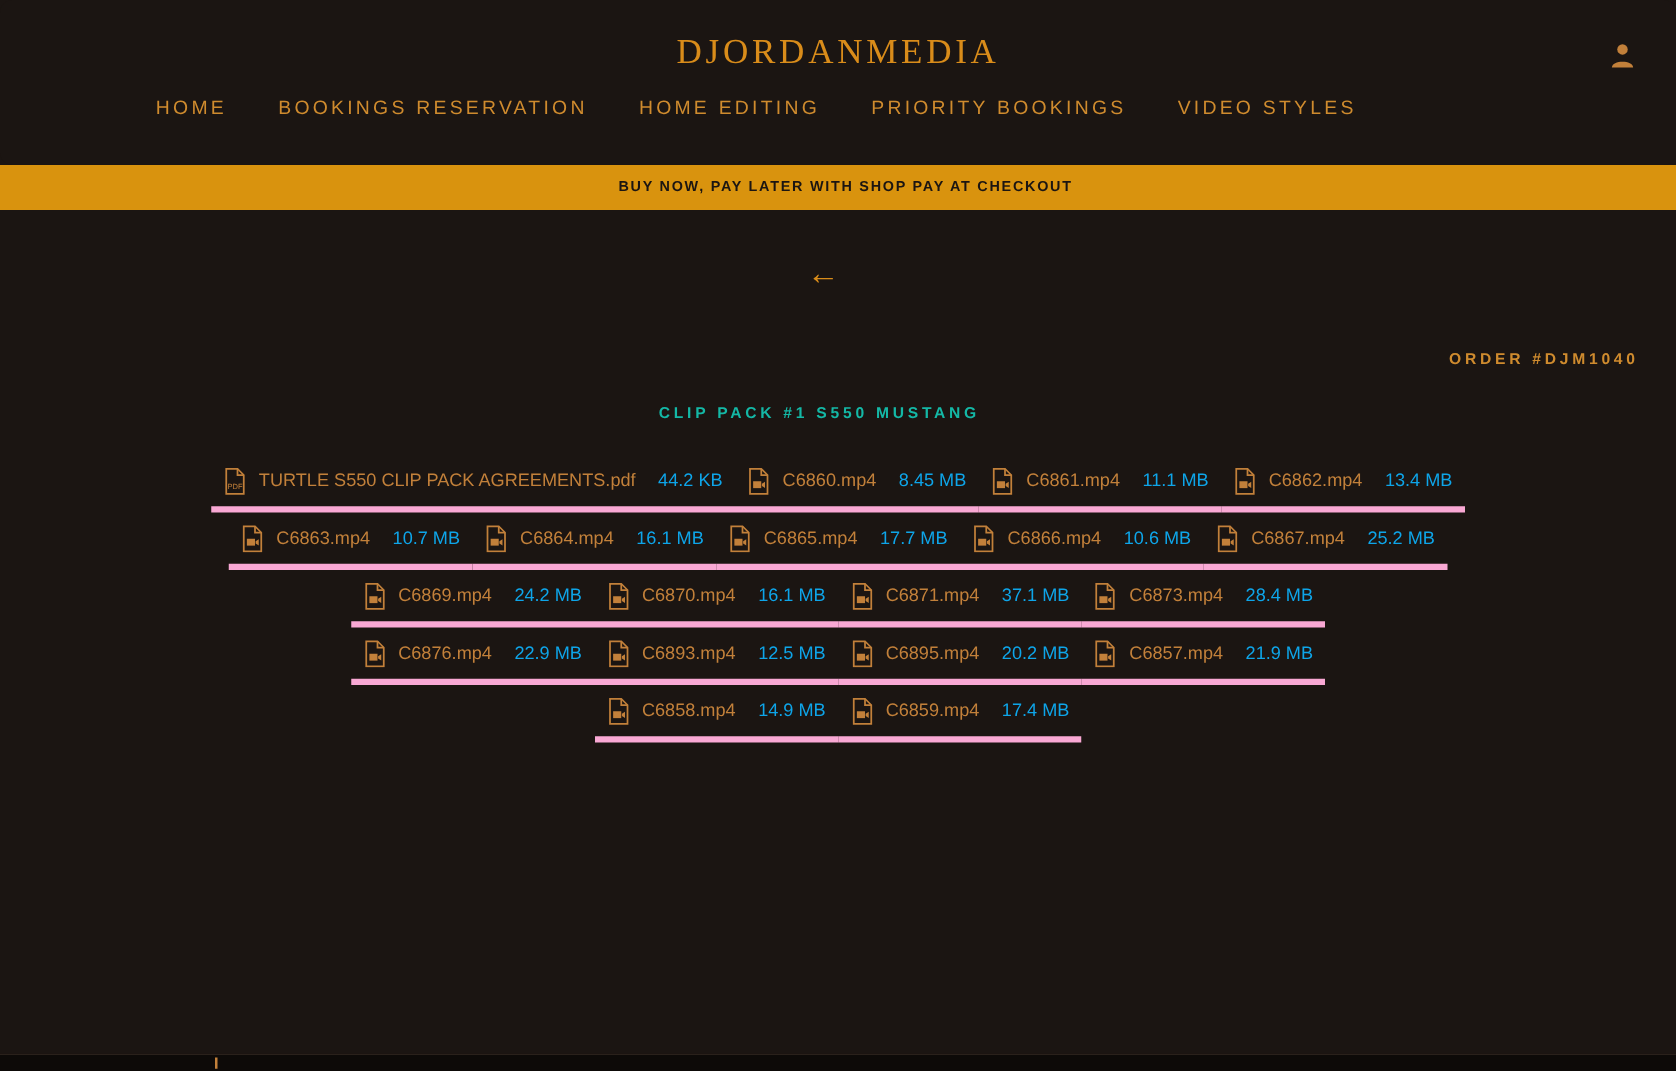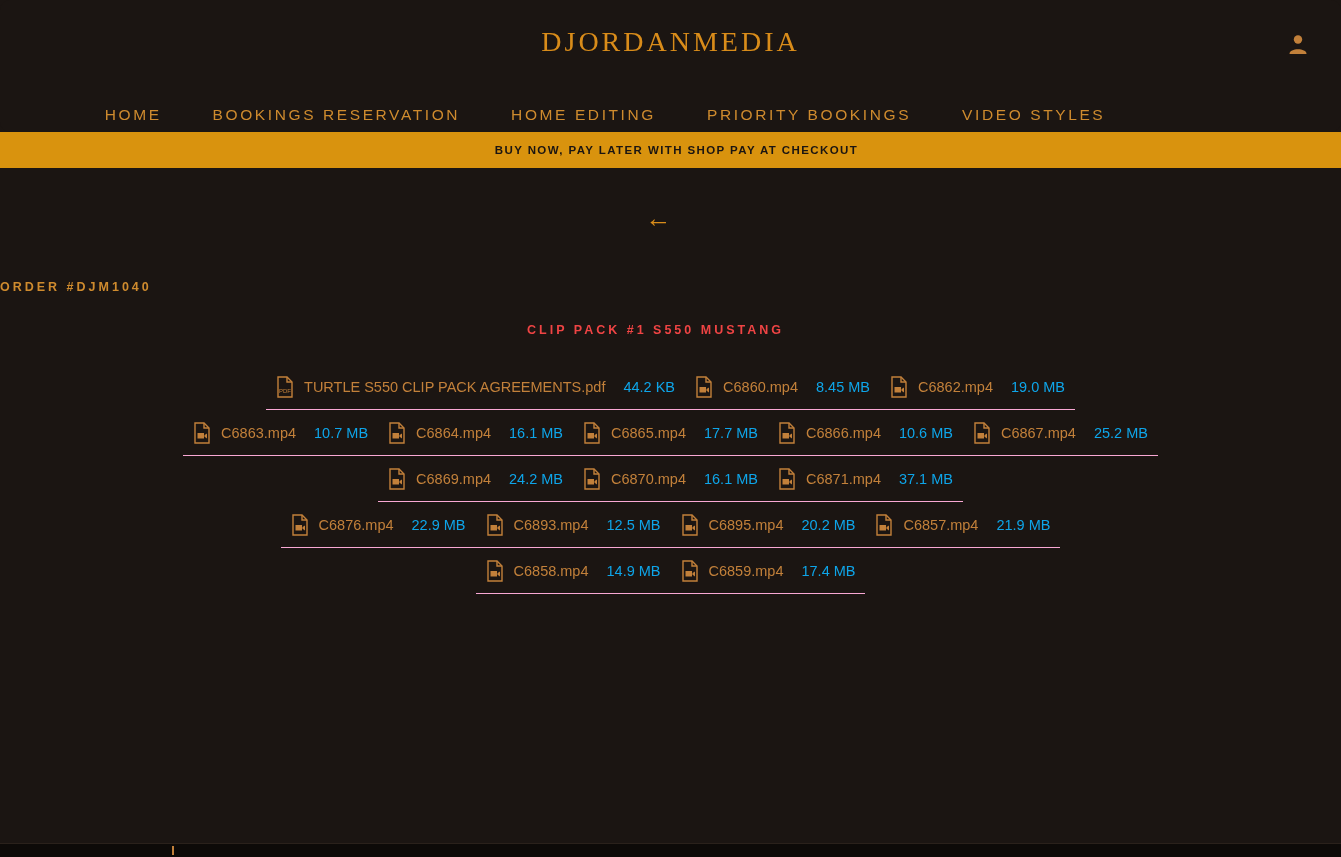--- a/index.html
+++ b/index.html
@@ -51,22 +51,21 @@
     cursor: pointer;
   }
 
   .nav {
     position: absolute;
     top: 78px;
     left: 0;
     width: 1210px;
     display: flex;
     justify-content: center;
-    gap: 15px;
-    margin-top: 28px;
+    gap: 5px;
   }
 
   .nav-item {
     color: #cf8b2e;
     font-size: 15.5px;
     letter-spacing: 2.6px;
     padding: 0 18px;
     cursor: pointer;
     white-space: nowrap;
     font-family: "Liberation Sans", sans-serif;
@@ -108,34 +107,34 @@
     font-size: 26px;
     line-height: 1;
     cursor: pointer;
   }
 
   .order-title {
     position: absolute;
     top: 112px;
     left: 0;
     width: 1311px;
-    text-align: left;
+    text-align: right;
     color: #cf8b2e;
     font-size: 12.5px;
     font-weight: bold;
     letter-spacing: 3px;
   }
 
   .pack-title {
     position: absolute;
     top: 155px;
     left: 0;
     width: 1311px;
     text-align: center;
-    color: #ef4444;
+    color: #14b8a6;
     font-size: 12.5px;
     font-weight: bold;
     letter-spacing: 3px;
   }
 
   .files-wrap {
     position: absolute;
     top: 196px;
     left: 0;
     width: 1341px;
@@ -145,21 +144,21 @@
     display: flex;
     justify-content: center;
     flex-wrap: nowrap;
   }
 
   .file-item {
     display: flex;
     align-items: center;
     height: 46px;
     padding: 0 10px;
-    border-bottom: 1px solid #f9a8d4;
+    border-bottom: 5px solid #f9a8d4;
     box-sizing: border-box;
     cursor: pointer;
     gap: 10px;
   }
 
   .file-icon {
     width: 18px;
     height: 22px;
     flex: 0 0 auto;
     display: block;
@@ -259,22 +258,34 @@
           </div>
           <div class="file-item">
             <span>
               <svg class="file-icon" viewBox="0 0 18 22" aria-hidden="true">
                 <path d="M2 1 h9 l5 5 v15 h-14 z" fill="none" stroke="#c2803a" stroke-width="1.4"></path>
                 <path d="M11 1 v5 h5" fill="none" stroke="#c2803a" stroke-width="1.4"></path>
                 <rect x="4.5" y="11" width="6.5" height="5.5" fill="#c2803a"></rect>
                 <path d="M11.5 13 l2.5 -1.6 v5 l-2.5 -1.6 z" fill="#c2803a"></path>
               </svg>
             </span>
+            <span class="file-name">C6861.mp4</span>
+            <span class="file-size">11.1 MB</span>
+          </div>
+          <div class="file-item">
+            <span>
+              <svg class="file-icon" viewBox="0 0 18 22" aria-hidden="true">
+                <path d="M2 1 h9 l5 5 v15 h-14 z" fill="none" stroke="#c2803a" stroke-width="1.4"></path>
+                <path d="M11 1 v5 h5" fill="none" stroke="#c2803a" stroke-width="1.4"></path>
+                <rect x="4.5" y="11" width="6.5" height="5.5" fill="#c2803a"></rect>
+                <path d="M11.5 13 l2.5 -1.6 v5 l-2.5 -1.6 z" fill="#c2803a"></path>
+              </svg>
+            </span>
             <span class="file-name">C6862.mp4</span>
-            <span class="file-size">19.0 MB</span>
+            <span class="file-size">13.4 MB</span>
           </div>
         </div>
         <div class="file-row">
           <div class="file-item">
             <span>
               <svg class="file-icon" viewBox="0 0 18 22" aria-hidden="true">
                 <path d="M2 1 h9 l5 5 v15 h-14 z" fill="none" stroke="#c2803a" stroke-width="1.4"></path>
                 <path d="M11 1 v5 h5" fill="none" stroke="#c2803a" stroke-width="1.4"></path>
                 <rect x="4.5" y="11" width="6.5" height="5.5" fill="#c2803a"></rect>
                 <path d="M11.5 13 l2.5 -1.6 v5 l-2.5 -1.6 z" fill="#c2803a"></path>
@@ -361,20 +372,32 @@
             <span>
               <svg class="file-icon" viewBox="0 0 18 22" aria-hidden="true">
                 <path d="M2 1 h9 l5 5 v15 h-14 z" fill="none" stroke="#c2803a" stroke-width="1.4"></path>
                 <path d="M11 1 v5 h5" fill="none" stroke="#c2803a" stroke-width="1.4"></path>
                 <rect x="4.5" y="11" width="6.5" height="5.5" fill="#c2803a"></rect>
                 <path d="M11.5 13 l2.5 -1.6 v5 l-2.5 -1.6 z" fill="#c2803a"></path>
               </svg>
             </span>
             <span class="file-name">C6871.mp4</span>
             <span class="file-size">37.1 MB</span>
+          </div>
+          <div class="file-item">
+            <span>
+              <svg class="file-icon" viewBox="0 0 18 22" aria-hidden="true">
+                <path d="M2 1 h9 l5 5 v15 h-14 z" fill="none" stroke="#c2803a" stroke-width="1.4"></path>
+                <path d="M11 1 v5 h5" fill="none" stroke="#c2803a" stroke-width="1.4"></path>
+                <rect x="4.5" y="11" width="6.5" height="5.5" fill="#c2803a"></rect>
+                <path d="M11.5 13 l2.5 -1.6 v5 l-2.5 -1.6 z" fill="#c2803a"></path>
+              </svg>
+            </span>
+            <span class="file-name">C6873.mp4</span>
+            <span class="file-size">28.4 MB</span>
           </div>
         </div>
         <div class="file-row">
           <div class="file-item">
             <span>
               <svg class="file-icon" viewBox="0 0 18 22" aria-hidden="true">
                 <path d="M2 1 h9 l5 5 v15 h-14 z" fill="none" stroke="#c2803a" stroke-width="1.4"></path>
                 <path d="M11 1 v5 h5" fill="none" stroke="#c2803a" stroke-width="1.4"></path>
                 <rect x="4.5" y="11" width="6.5" height="5.5" fill="#c2803a"></rect>
                 <path d="M11.5 13 l2.5 -1.6 v5 l-2.5 -1.6 z" fill="#c2803a"></path>

